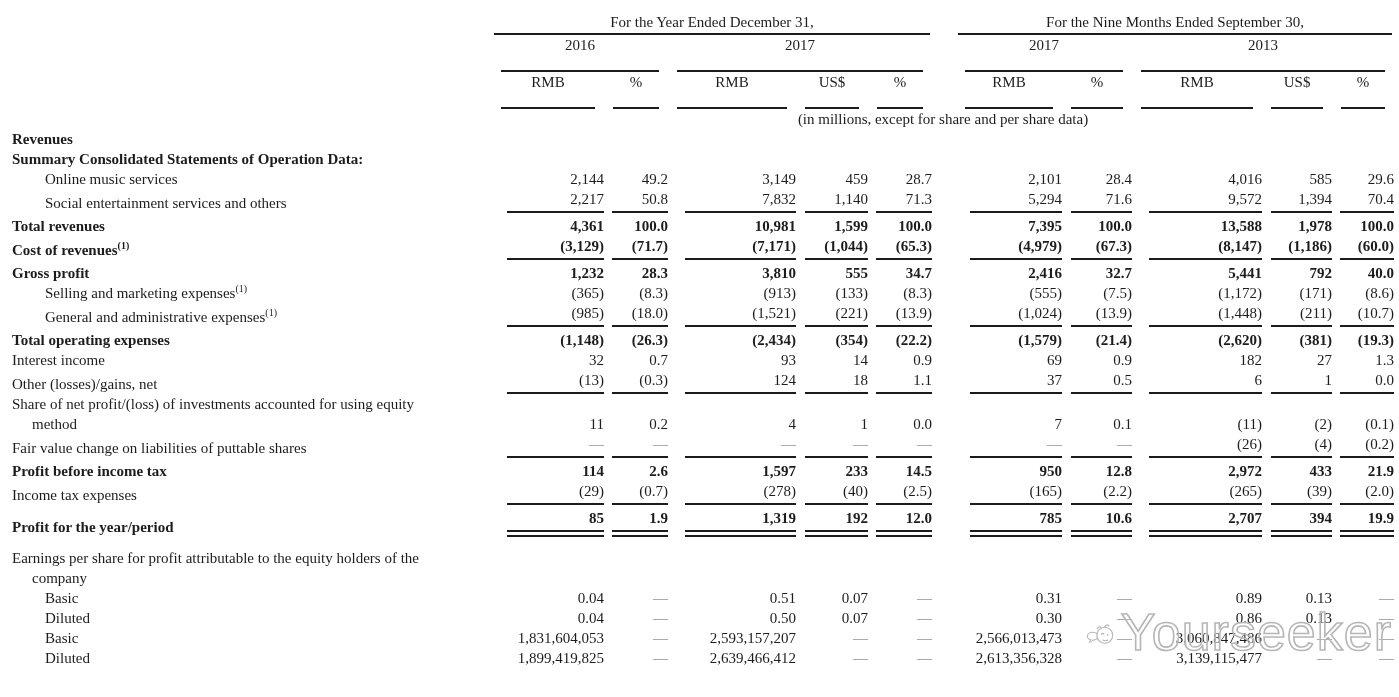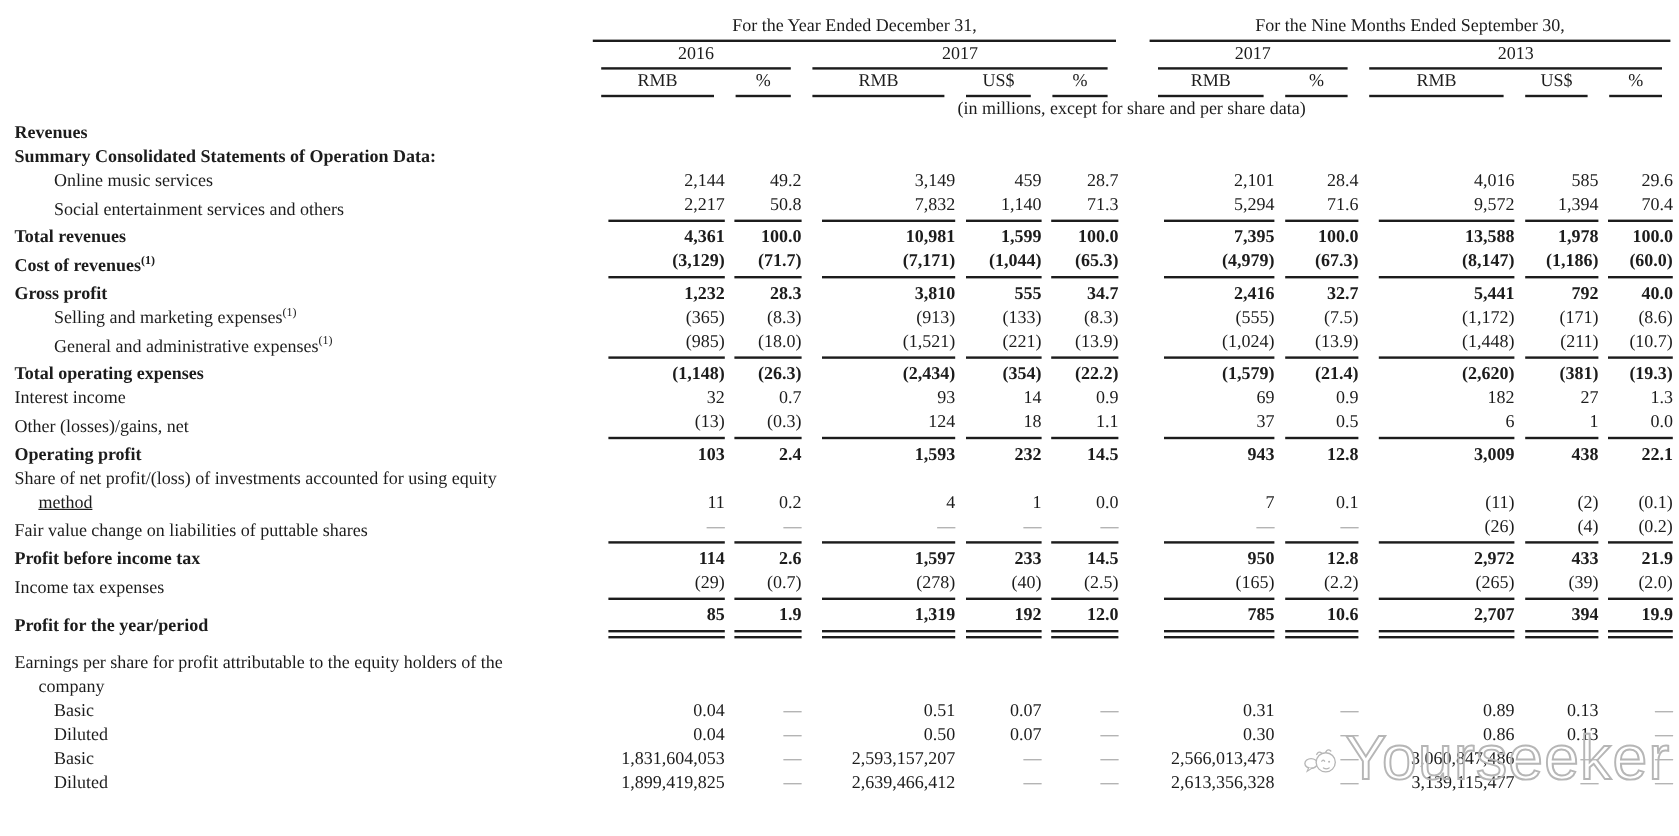--- a/index.html
+++ b/index.html
@@ -7,21 +7,21 @@
     width:1399px; height:697px; position:relative; overflow:hidden;
     background:#ffffff; color:#1c1c1c;
     font-family:"Liberation Serif","DejaVu Serif",serif;
   }
   table.fin { border-collapse:collapse; table-layout:fixed; width:1392px; margin:12px 0 0 2px; }
   table.fin th, table.fin td {
     padding:0; vertical-align:bottom; font-size:15px; line-height:20px;
     white-space:nowrap; font-weight:normal;
   }
   thead th { font-weight:bold; text-align:center; }
-  .hl  { display:block; margin:0 9px; border-bottom:2.5px solid #1c1c1c; padding-bottom:1px; }
+  .hl  { display:block; margin:0 9px; border-bottom:2.5px solid #1c1c1c; padding-bottom:15px; }
   .hlg { display:block; margin:0 2px; border-bottom:2.5px solid #1c1c1c; padding-bottom:1px; }
   .note-row th { font-size:14px; padding-top:2px; }
   td.lbl { text-align:left; overflow:hidden; }
   td.val { text-align:right; padding-right:2px; }
   td.gapc { width:24px; }
   tr.bold td { font-weight:bold; }
   tr.tot td { padding-top:3px; }
   tr.gapb td { padding-top:11px; }
   .ln  { display:block; text-align:right; border-bottom:2px solid #1c1c1c; padding-bottom:2px; margin-left:13%; }
   .lnd { display:block; text-align:right; border-bottom:7px double #1c1c1c; padding-bottom:2px; margin-left:13%; }
@@ -342,36 +342,22 @@
         <td class="val">
           <span class="ln">6</span>
         </td>
         <td class="val">
           <span class="ln">1</span>
         </td>
         <td class="val">
           <span class="ln">0.0</span>
         </td>
       </tr>
-      <tr class="bold tot">
-        <td class="lbl" style="padding-left: 10px;"><span>Operating profit</span></td>
-        <td class="val">103</td>
-        <td class="val">2.4</td>
-        <td class="val">1,593</td>
-        <td class="val">232</td>
-        <td class="val">14.5</td>
-        <td class="gapc"></td>
-        <td class="val">943</td>
-        <td class="val">12.8</td>
-        <td class="val">3,009</td>
-        <td class="val">438</td>
-        <td class="val">22.1</td>
-      </tr>
-      <tr>
-        <td class="lbl" style="padding-left: 10px;"><span>Share of net profit/(loss) of investments accounted for using equity</span><span class="l2" style="padding-left: 20px; text-decoration: underline;">method</span></td>
+      <tr>
+        <td class="lbl" style="padding-left: 10px;"><span>Share of net profit/(loss) of investments accounted for using equity</span><span class="l2" style="padding-left: 20px;">method</span></td>
         <td class="val">11</td>
         <td class="val">0.2</td>
         <td class="val">4</td>
         <td class="val">1</td>
         <td class="val">0.0</td>
         <td class="gapc"></td>
         <td class="val">7</td>
         <td class="val">0.1</td>
         <td class="val">(11)</td>
         <td class="val">(2)</td>

